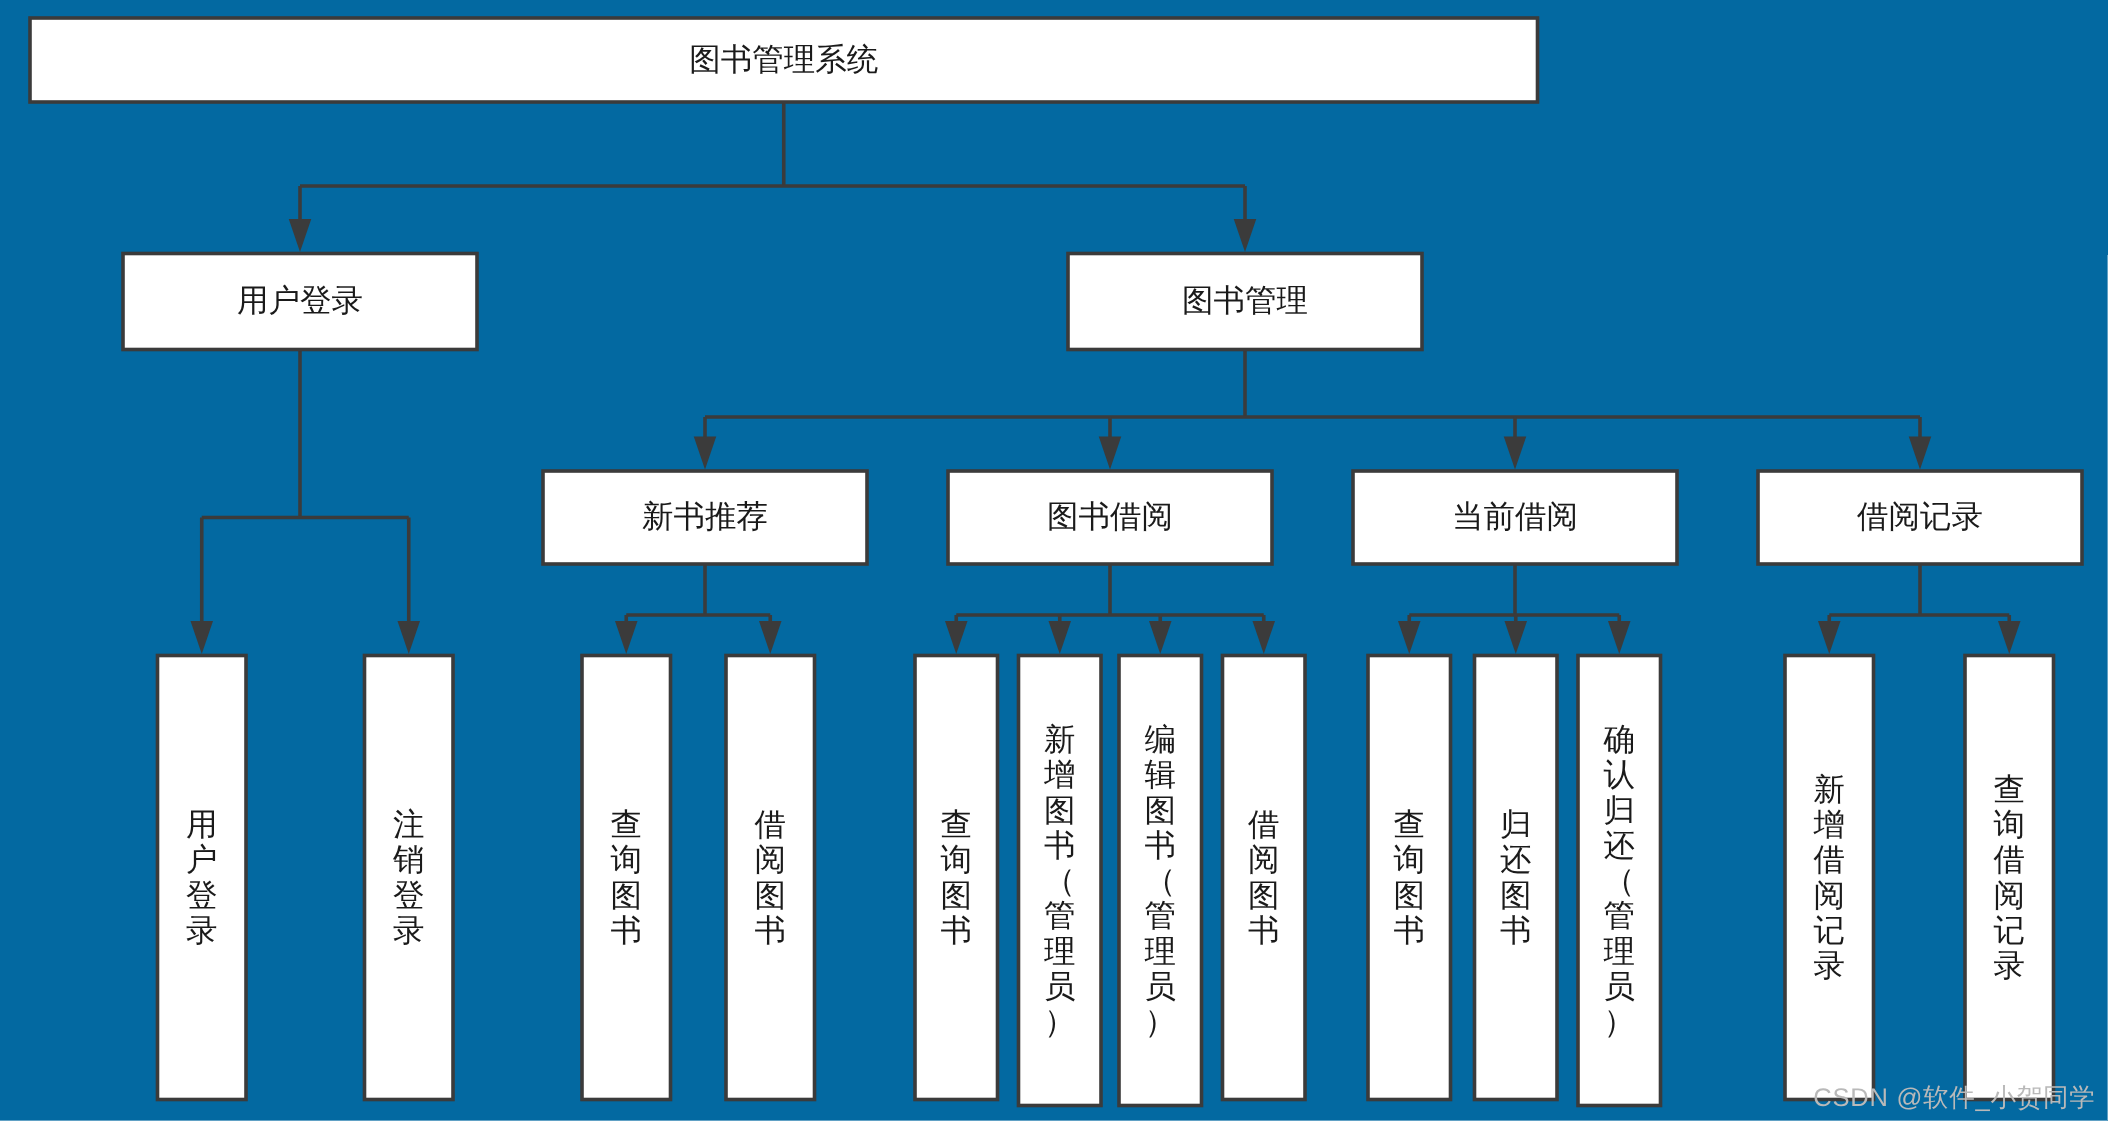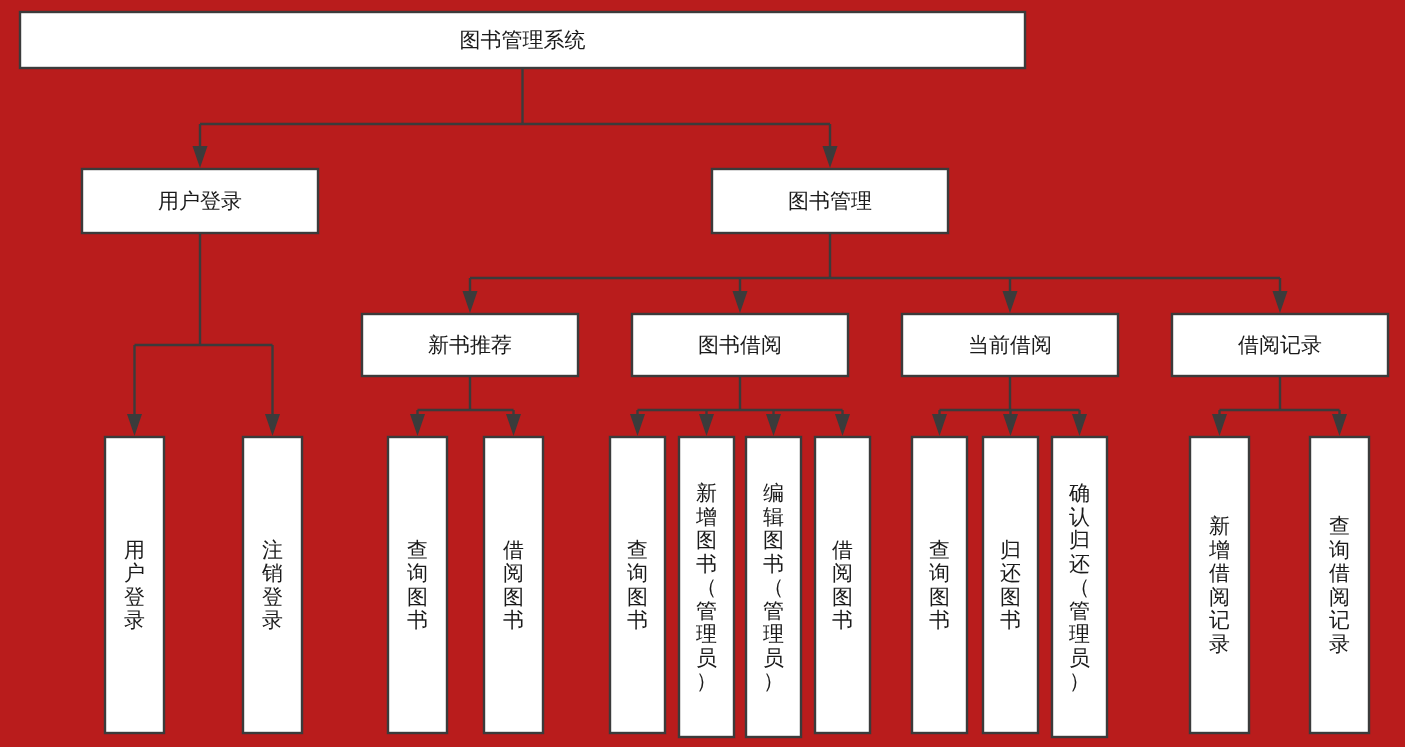--- a/index.html
+++ b/index.html
@@ -11,21 +11,21 @@
   body {
     font-family: "Liberation Sans", "DejaVu Sans", sans-serif;
     width: 1405px;
     height: 747px;
     overflow: hidden;
   }
   #diagram-root {
     position: relative;
     width: 1405px;
     height: 747px;
-    background: #b91c1c;
+    background: #0369a1;
   }
   svg.diagram-canvas {
     position: absolute;
     left: 0;
     top: 0;
     width: 1405px;
     height: 747px;
     display: block;
   }
   .node-box {
@@ -203,13 +203,14 @@
         <g>
           <rect x="1190" y="437" width="59" height="296" class="node-box"></rect>
           <text x="1219.5" y="533.3" class="node-label-v"><tspan x="1219.5" dy="0">新</tspan><tspan x="1219.5" dy="23.5">增</tspan><tspan x="1219.5" dy="23.5">借</tspan><tspan x="1219.5" dy="23.5">阅</tspan><tspan x="1219.5" dy="23.5">记</tspan><tspan x="1219.5" dy="23.5">录</tspan></text>
         </g>
         <g>
           <rect x="1310" y="437" width="59" height="296" class="node-box"></rect>
           <text x="1339.5" y="533.3" class="node-label-v"><tspan x="1339.5" dy="0">查</tspan><tspan x="1339.5" dy="23.5">询</tspan><tspan x="1339.5" dy="23.5">借</tspan><tspan x="1339.5" dy="23.5">阅</tspan><tspan x="1339.5" dy="23.5">记</tspan><tspan x="1339.5" dy="23.5">录</tspan></text>
         </g>
       </g>
   </svg>
+  <div class="watermark-text">CSDN @软件_小贺同学</div>
 </div>
 
 </body></html>

